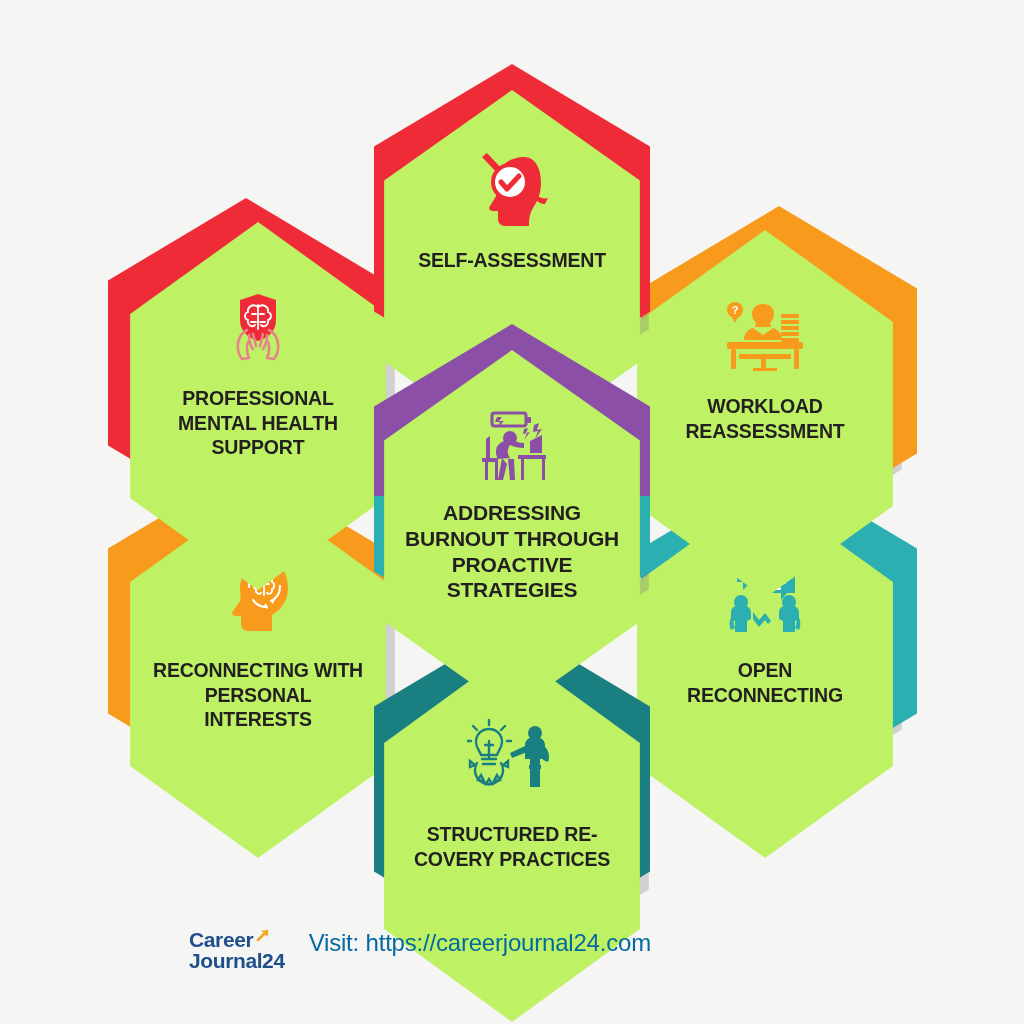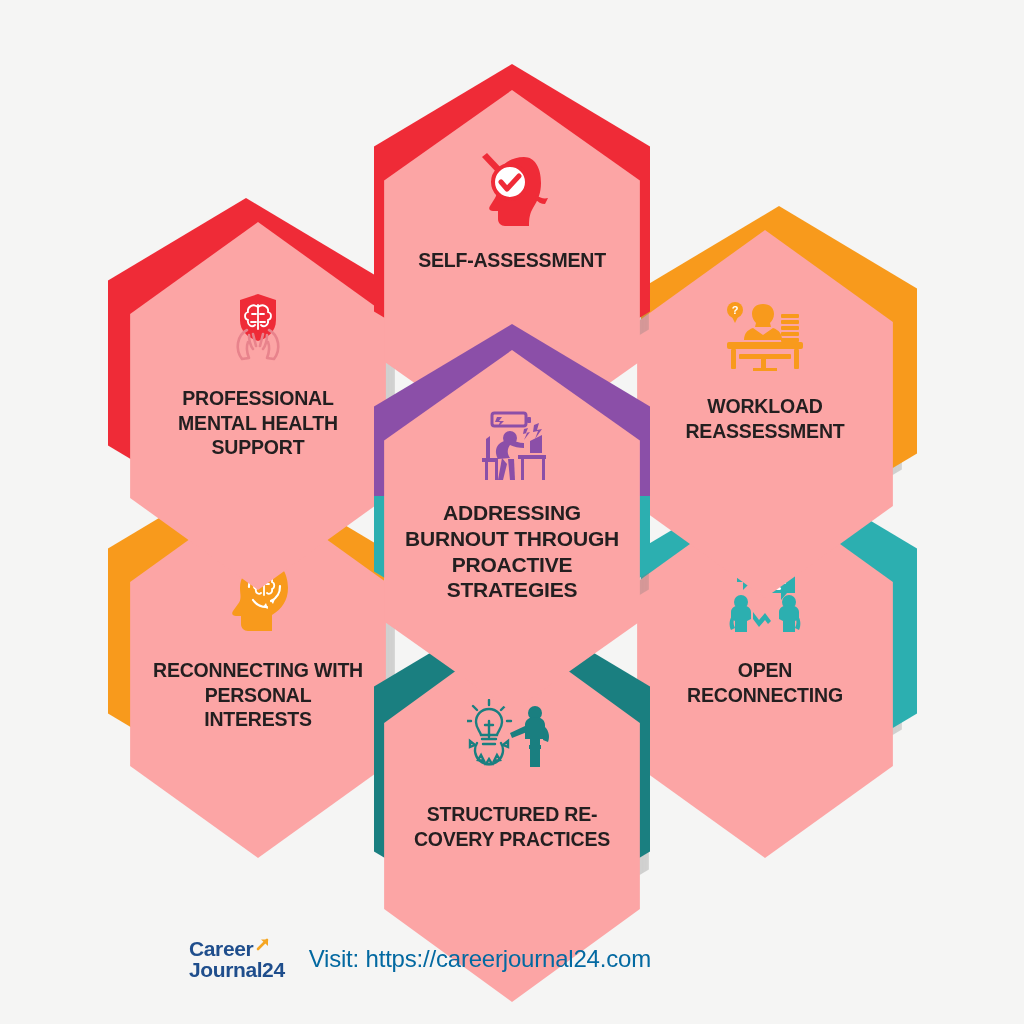--- a/index.html
+++ b/index.html
@@ -25,21 +25,21 @@
   .hex-back {
     position: absolute;
     width: 300px; height: 330px;
     clip-path: polygon(50% 0%, 96% 25%, 96% 75%, 50% 100%, 4% 75%, 4% 25%);
     -webkit-clip-path: polygon(50% 0%, 96% 25%, 96% 75%, 50% 100%, 4% 75%, 4% 25%);
   }
   .hex-front {
     position: absolute;
     width: 278px; height: 306px;
     left: 11px; top: 12px;
-    background: #fca5a5;
+    background: #bef264;
     clip-path: polygon(50% 0%, 96% 25%, 96% 75%, 50% 100%, 4% 75%, 4% 25%);
     -webkit-clip-path: polygon(50% 0%, 96% 25%, 96% 75%, 50% 100%, 4% 75%, 4% 25%);
     display: flex;
     flex-direction: column;
     align-items: center;
     justify-content: flex-start;
   }
   .hex-shadow {
     position: absolute;
     width: 278px; height: 306px;
@@ -67,21 +67,21 @@
     font-family: "Liberation Sans", sans-serif;
   }
 
   
   #cell-top          { left: 362px; top: 78px;  }
   #cell-topleft      { left: 108px; top: 210px; }
   #cell-topright     { left: 615px; top: 218px; }
   #cell-center       { left: 362px; top: 338px; }
   #cell-bottomleft   { left: 108px; top: 478px; }
   #cell-bottomright  { left: 615px; top: 478px; }
-  #cell-bottom       { left: 362px; top: 618px; }
+  #cell-bottom       { left: 362px; top: 638px; }
 
   #cell-center  { z-index: 9; }
   #cell-top     { z-index: 7; }
   #cell-bottom  { z-index: 7; }
   #cell-topleft, #cell-topright { z-index: 5; }
   #cell-bottomleft, #cell-bottomright { z-index: 4; }
 
   
   .back-up-left   { left: -12px; top: -12px; }
   .back-up-right  { left:  14px; top: -12px; }
@@ -93,24 +93,24 @@
   .pad-low    { padding-top: 66px; }
   .gap-sm .hex-label { margin-top: 8px; }
   .gap-md .hex-label { margin-top: 16px; }
   .gap-lg .hex-label { margin-top: 20px; }
 
   .center-label { font-size: 21px; width: 215px; line-height: 1.23; }
 
   
   #footer {
     position: absolute;
-    left: 0; bottom: 44px;
+    left: 0; bottom: 53px;
     width: 840px;
     display: flex;
-    align-items: center;
+    align-items: flex-start;
     justify-content: center;
     gap: 24px;
     z-index: 20;
   }
   #brand-logo {
     display: flex;
     flex-direction: column;
     line-height: 1.0;
     font-weight: bold;
     font-size: 21px;

